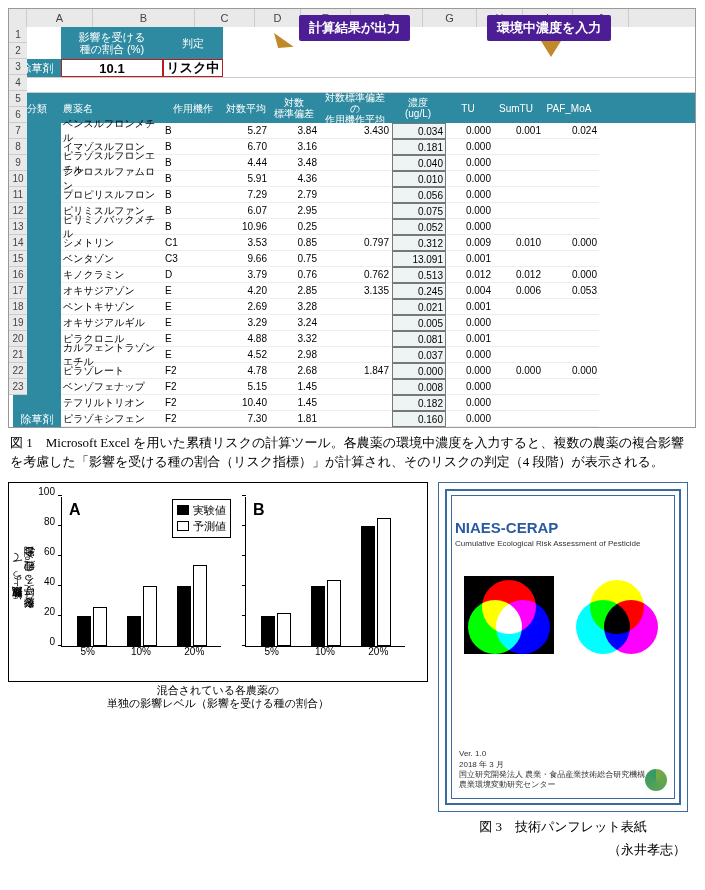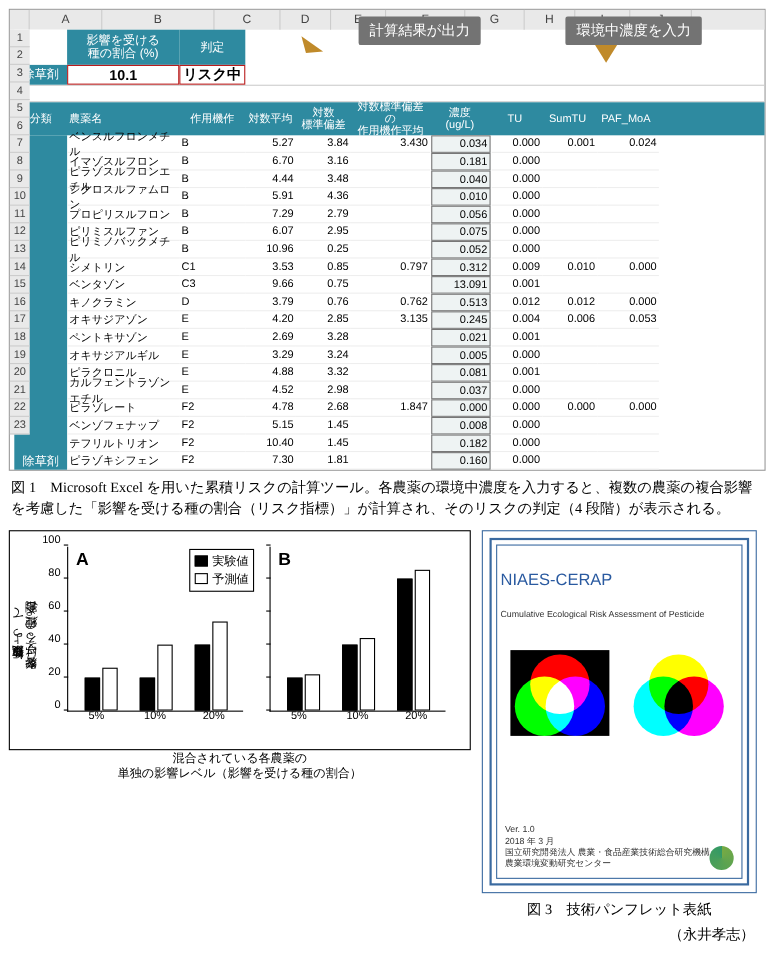--- a/index.html
+++ b/index.html
@@ -14,21 +14,21 @@
   
   .excel-wrap { position: relative; width: 688px; border: 1px solid #999; }
   .col-headers { display: flex; background: #e9e9e9; height: 18px; font-size: 11px; }
   .col-headers div { border-right: 1px solid #ccc; text-align: center; line-height: 18px; color:#444; }
   .row-labels { position: absolute; left: 0; top: 18px; width: 18px; background: #e9e9e9; font-size: 10px; }
   .row-labels div { height: 16px; border-bottom: 1px solid #ccc; text-align: center; line-height: 16px; color:#444;}
   .sheet { margin-left: 4px; }
   .top-section { display: flex; align-items: stretch; height: 32px; }
   .teal-box { background: #2e8aa0; color: #fff; display: flex; align-items: center; justify-content: center; font-size: 11px; text-align:center; line-height:1.1;}
   .white-val { background: #fff; border: 1px solid #b91c1c; display:flex; align-items:center; justify-content:center; font-size:13px; font-weight:bold;}
-  .callout { position: absolute; background:#737373; color:#fff; padding:4px 10px; font-size:13px; font-weight:normal; border-radius:2px;margin-left:27px;}
+  .callout { position: absolute; background:#4c1d95; color:#fff; padding:4px 10px; font-size:13px; font-weight:bold; border-radius:2px;}
   .callout.c1 { top: 6px; left: 290px; }
   .callout.c2 { top: 6px; left: 478px; }
   .callout-tail { position:absolute; width:0; height:0; }
   .t1 { top:30px; left:260px; border-top:10px solid #c08a2a; border-left:12px solid transparent; border-right:12px solid transparent; transform:rotate(35deg);}
   .t2 { top:32px; left:532px; border-top:16px solid #c08a2a; border-left:10px solid transparent; border-right:10px solid transparent;}
   .gap-row { height: 16px; border-top:1px solid #ccc; border-bottom:1px solid #ccc;}
   .header-row { background:#2e8aa0; color:#fff; display:flex; height:30px; font-size:10px; }
   .header-row div { padding:2px 2px; display:flex; align-items:center; justify-content:center; text-align:center; line-height:1.1;}
   .data-rows { }
   .data-row { display:flex; height:16px; font-size:10px; }
@@ -60,23 +60,23 @@
   .xlabels div{flex:1; text-align:center;}
   .panel-letter{position:absolute; top:12px; left:14px; font-size:16px; font-weight:bold;}
   .legend{position:absolute; top:10px; right:8px; font-size:11px; background:#fff; border:1px solid #000; padding:2px 4px;}
   .legend-row{display:flex; align-items:center; gap:4px; margin:1px 0;}
   .legend-sw{width:12px;height:10px;border:1.5px solid #000;}
   .xaxis-title{text-align:center; font-size:11px; margin-top:2px; line-height:1.2;}
 
   .pamphlet { border:1.5px solid #3a6aa0; height:330px; padding:6px; position:relative; background:#fff;}
   .pam-inner{ border:2px solid #3a6aa0; height:100%; padding:10px 8px; position:relative;}
   .pam-inner::before{content:""; position:absolute; inset:4px; border:1px solid #3a6aa0;}
-  .pam-title{ color:#2a5aa0; font-weight:normal; font-size:15px; margin-top:18px;}
+  .pam-title{ color:#2a5aa0; font-weight:bold; font-size:15px; margin-top:18px;}
   .pam-sub1{ font-size:10px; color:#333; font-weight:bold; margin-top:2px;}
-  .pam-sub2{ font-size:8px; color:#333; margin-top:18px;}
+  .pam-sub2{ font-size:8px; color:#333; margin-top:3px;}
   .venn-row{ display:flex; justify-content:space-around; margin-top:28px;}
   .venn{ width:90px; height:78px; position:relative;}
   .circ{position:absolute; width:54px; height:54px; border-radius:50%; mix-blend-mode:screen;}
   .venn.dark{ background:#000; padding:2px;}
   .pam-foot{ position:absolute; bottom:12px; left:12px; font-size:8px; color:#333; line-height:1.3;}
   .naro-logo{ position:absolute; bottom:12px; right:12px; width:22px; height:22px; border-radius:50%; background:conic-gradient(#7a4, #396);}
 </style>
 </head>
 <body>
 

